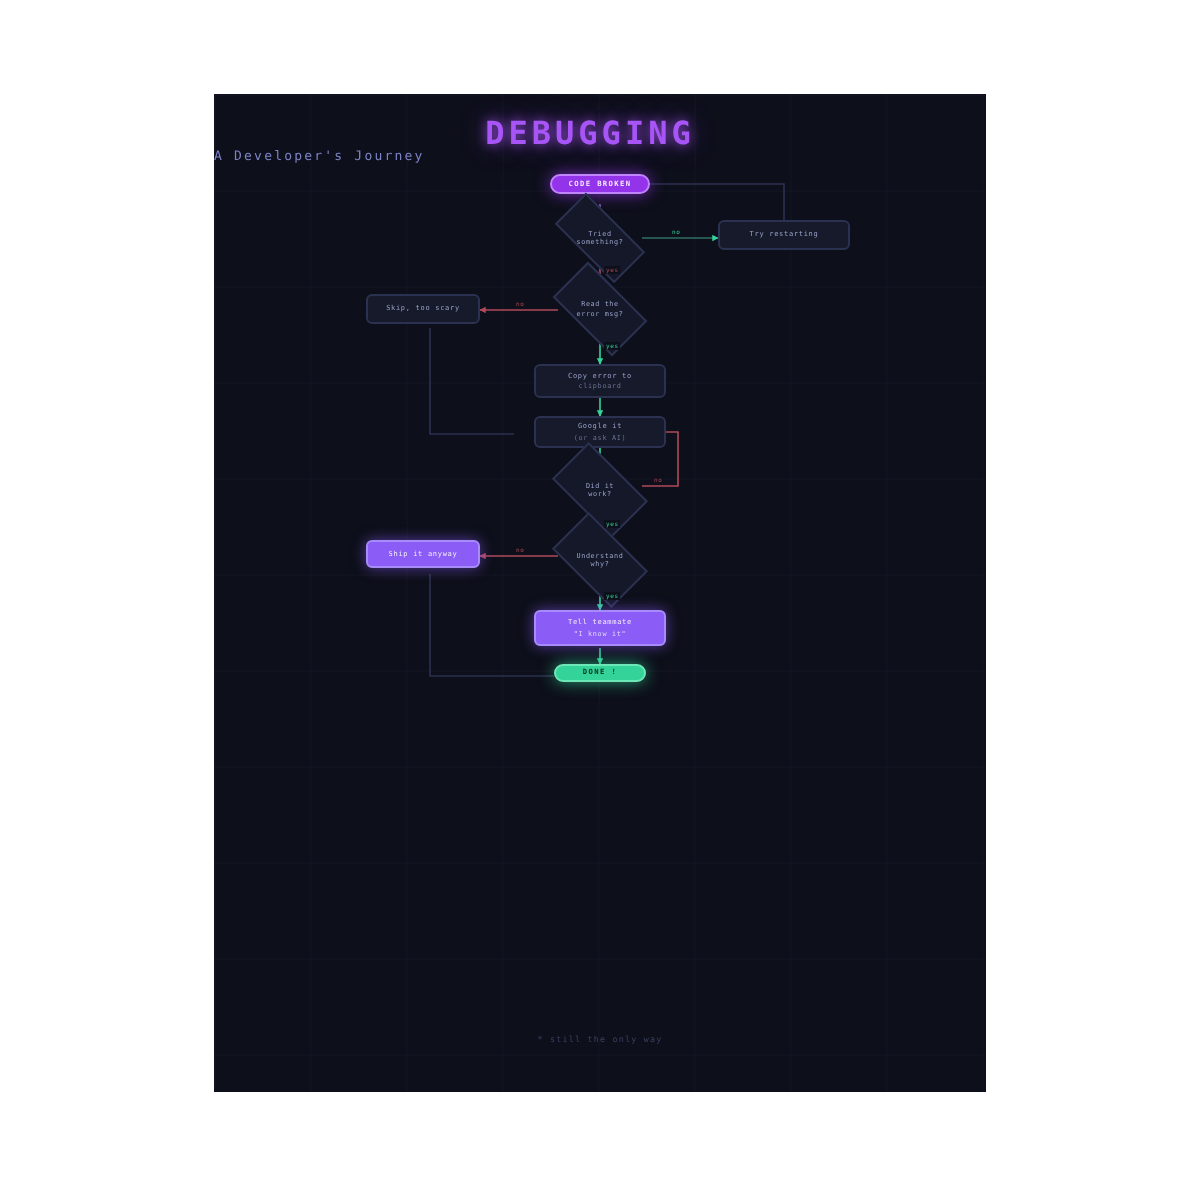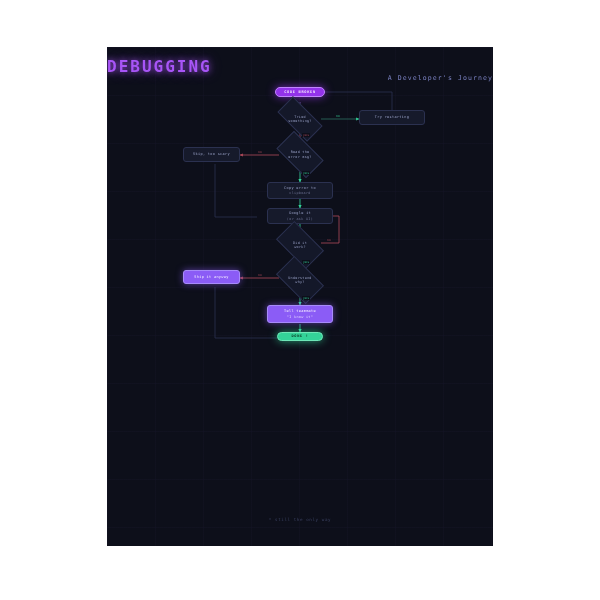--- a/index.html
+++ b/index.html
@@ -14,27 +14,27 @@
   
   #poster::before{
     content:"";position:absolute;inset:0;
     background-image:
       linear-gradient(rgba(120,90,200,.030) 1px,transparent 1px),
       linear-gradient(90deg,rgba(120,90,200,.030) 1px,transparent 1px);
     background-size:48px 48px;
     pointer-events:none;
   }
   .title{
-    position:absolute;left:0;right:10px;top:10px;
+    position:absolute;left:0;right:10px;top:10px;text-align:center;
     font-size:16px;font-weight:bold;letter-spacing:2px;
     color:#a855f7;
     text-shadow:0 0 6px rgba(168,85,247,.85),0 0 14px rgba(168,85,247,.45);
   }
   .subtitle{
-    position:absolute;left:0;right:0;top:27px;text-align:right;
+    position:absolute;left:0;right:0;top:27px;text-align:left;
     font-size:6.5px;letter-spacing:1.1px;color:#7c83c4;
   }
   .footer{
     position:absolute;left:0;right:0;top:470px;text-align:center;
     font-size:4.2px;letter-spacing:.6px;color:#3a4060;
   }
   svg#wires{position:absolute;left:0;top:0;width:386px;height:499px;overflow:visible;}
   .node{
     position:absolute;box-sizing:border-box;
     display:flex;align-items:center;justify-content:center;

